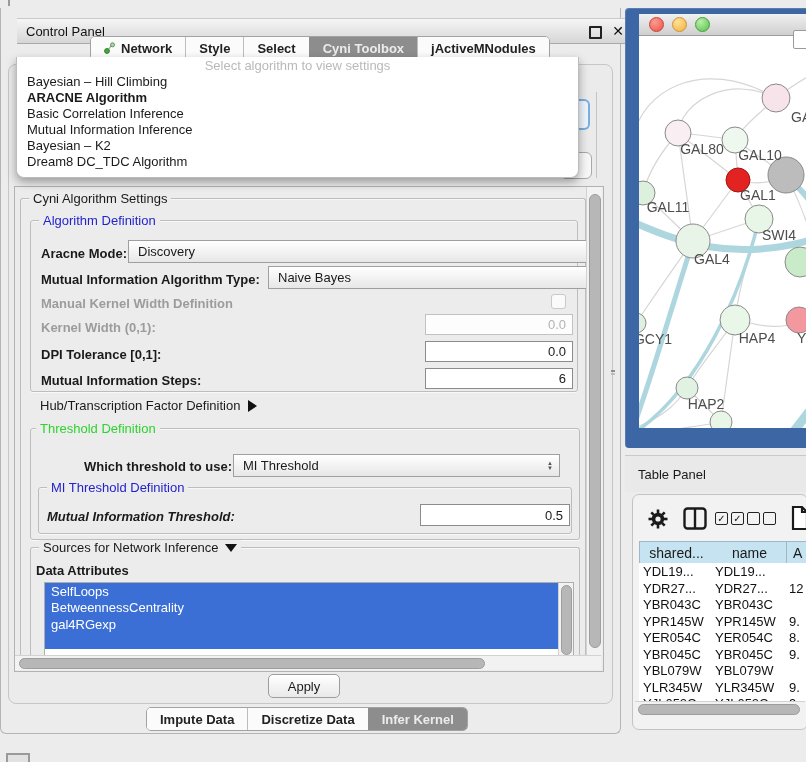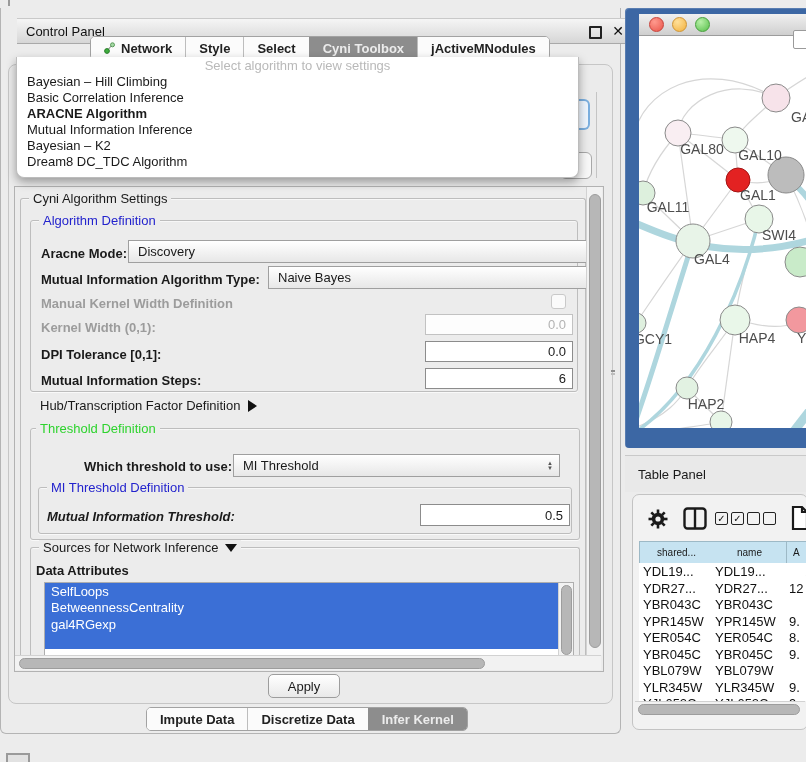--- a/index.html
+++ b/index.html
@@ -42,21 +42,21 @@
   .popup .prompt{color:#b9b9b9;text-align:center;height:17px;line-height:17px;}
   .popup .pitem{height:16px;line-height:16px;padding:0 10px;white-space:nowrap;}
   .popup .pitem.bold{font-weight:bold;}
   
   .netframe{background:#3c67a4;border-radius:4px 0 0 4px;box-shadow:inset 1px 1px 0 rgba(255,255,255,.15);}
   .mac-titlebar{background:linear-gradient(#f0f0f0,#cfcfcf);border-bottom:1px solid #9c9c9c;display:flex;align-items:center;gap:8px;padding-left:10px;}
   .light{width:13px;height:13px;border-radius:50%;}
   
   .tp-strip{background:#e9e9e9;border-top:1px solid #c9c9c9;display:flex;align-items:center;}
   .tp-win{background:#f2f2f2;border:1px solid #c3c3c3;border-radius:7px;}
-  .th-cell{background:#c6e3f1;border:1px solid #9db9c6;border-left:none;display:flex;align-items:center;justify-content:center;font-size:10px;overflow:hidden;}
+  .th-cell{background:#c6e3f1;border:1px solid #9db9c6;border-left:none;display:flex;align-items:center;justify-content:center;font-size:14px;overflow:hidden;}
   .td{position:absolute;white-space:nowrap;overflow:hidden;font-size:13px;color:#111;}
   .ckbx{width:11px;height:11px;border:1.6px solid #222;border-radius:2px;display:inline-flex;align-items:center;justify-content:center;font-size:10px;font-weight:bold;color:#111;}
   svg text{font-family:"Liberation Sans","DejaVu Sans",sans-serif;}
 </style>
 </head>
 <body>
 
 <div id="stage">
 
   <div class="abs" style="left:8px;top:0;width:2px;height:6px;background:#9a9a9a;"></div>
@@ -211,22 +211,22 @@
   </div>
 
   <div class="abs" style="left:610px;top:370px;width:5px;height:7px;display:flex;flex-direction:column;gap:1px;align-items:center;">
     <span style="width:4px;height:2px;background:#8f8f8f;"></span>
     <span style="width:4px;height:2px;background:#bdbdbd;"></span>
   </div>
 
   <div class="abs popup" style="left:16px;top:57px;width:561px;height:120px;">
     <div class="prompt">Select algorithm to view settings</div>
     <div class="pitem">Bayesian – Hill Climbing</div>
+    <div class="pitem bold">ARACNE Algorithm</div>
     <div class="pitem">Basic Correlation Inference</div>
-    <div class="pitem bold">ARACNE Algorithm</div>
     <div class="pitem">Mutual Information Inference</div>
     <div class="pitem">Bayesian – K2</div>
     <div class="pitem">Dream8 DC_TDC Algorithm</div>
   </div>
 
   <div class="abs netframe" style="left:625px;top:8px;width:181px;height:440px;"></div>
   <div class="abs" style="left:639px;top:14px;width:167px;height:414px;background:#fff;">
     <div class="mac-titlebar abs" style="left:0;top:0;width:100%;height:21px;">
       <span class="light" style="background:radial-gradient(circle at 35% 30%,#ff9a8e,#e9554a);border:1px solid #c8423a;"></span>
       <span class="light" style="background:radial-gradient(circle at 35% 30%,#ffe09a,#f2b13e);border:1px solid #cf9433;"></span>

